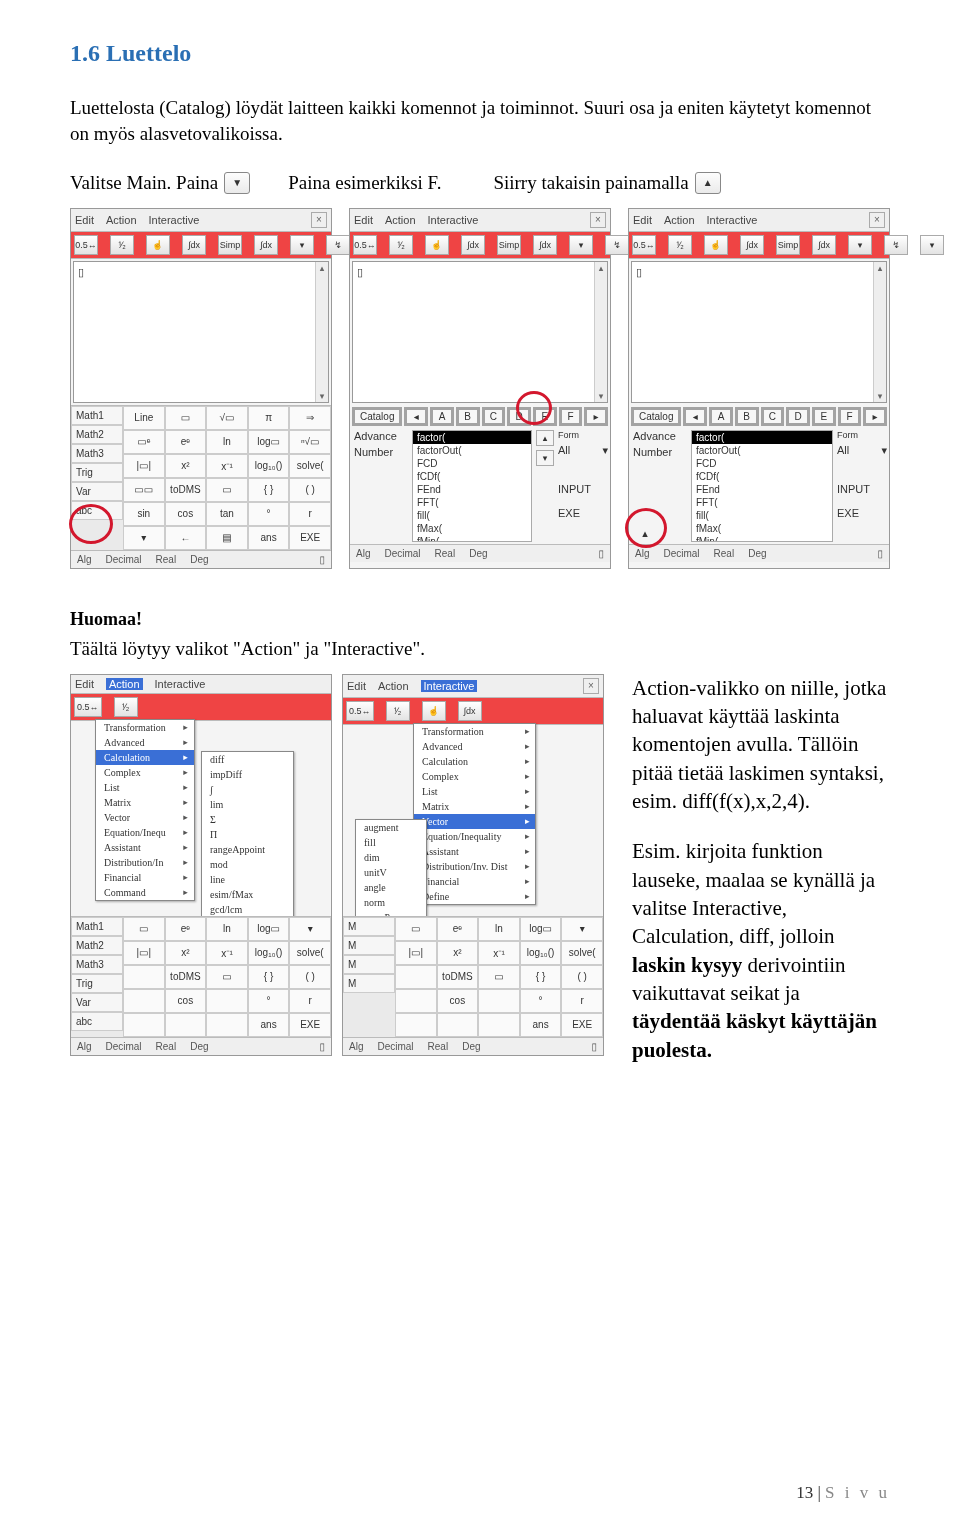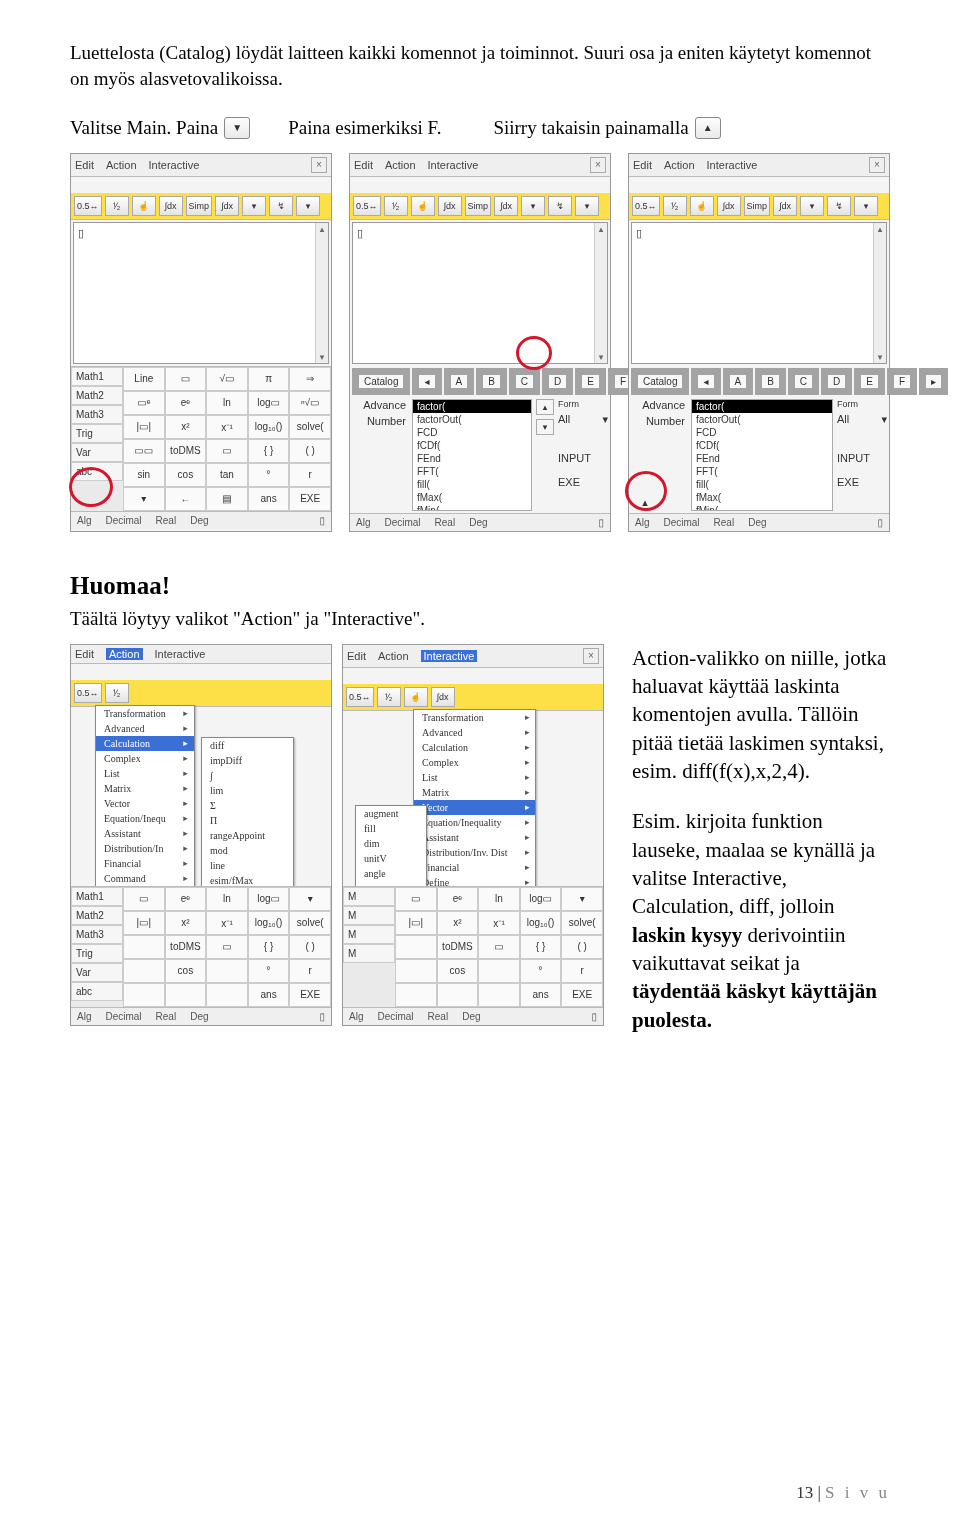--- a/index.html
+++ b/index.html
@@ -77,25 +77,24 @@
     margin-left: auto;
     width: 14px;
     height: 14px;
     border: 1px solid #aaa;
     display:flex;align-items:center;justify-content:center;
     font-size:10px;color:#666;
   }
   .calc .toolbar {
     display: flex;
     align-items: center;
-    gap: 3px;
+    gap: 12px;
     padding: 3px 3px;
-    background: #fde047;
+    background: #ef4444;
     border-bottom: 1px solid #bbb;
-    margin-top: 16px;
   }
   .calc .toolbar .tbtn {
     min-width: 18px;
     height: 18px;
     border: 1px solid #aaa;
     background: linear-gradient(#fff,#e3e3e3);
     display:flex;align-items:center;justify-content:center;
     font-size:9px;
     padding:0 2px;
   }
@@ -135,25 +134,25 @@
     border:1px solid #ccc;background:#fafafa;height:22px;
     display:flex;align-items:center;justify-content:center;font-size:10px;
   }
   .calc .status {
     display:flex;gap:14px;padding:3px 6px;border-top:1px solid #bbb;
     background:#efefef;font-size:10px;color:#555;
   }
   .calc .status .sp{margin-left:auto;}
   
   .calc .cat-row{display:flex;align-items:center;gap:2px;padding:2px;}
-  .calc .cat-row .cbtn{border:7px solid #a3a3a3;background:#f7f7f7;padding:1px 5px;font-size:10px;}
+  .calc .cat-row .cbtn{border:3px solid #a3a3a3;background:#f7f7f7;padding:1px 5px;font-size:10px;}
   .calc .cat-row .nav{width:16px;text-align:center;}
   .calc .cat-body{display:flex;}
   .calc .cat-left{display:flex;flex-direction:column;}
-  .calc .cat-left .cbtn{width:52px;text-align:right;padding:2px 4px;}
+  .calc .cat-left .cbtn{width:52px;text-align:left;padding:2px 4px;}
   .calc .cat-list{flex:1;border:1px solid #aaa;background:#fff;margin:2px;max-height:110px;overflow:hidden;}
   .calc .cat-list .li{padding:1px 4px;font-size:10px;color:#333;}
   .calc .cat-list .li.sel{background:#000000;color:#fff;}
   .calc .cat-right{display:flex;flex-direction:column;gap:4px;padding:2px;}
   .calc .cat-right .cbtn{width:50px;justify-content:center;}
   .calc .cat-right .sel{display:flex;align-items:center;gap:2px;}
   .calc .pg{display:flex;flex-direction:column;align-items:center;gap:4px;padding:2px;}
   .calc .pg .ar{width:16px;height:14px;border:1px solid #aaa;background:#f5f5f5;display:flex;align-items:center;justify-content:center;font-size:9px;}
   .red-circle {
     position:absolute;border:3px solid #d3172d;border-radius:50%;
@@ -162,32 +161,33 @@
   
   .menu-open{position:relative;}
   .dd {
     position:absolute;background:#fff;border:1px solid #888;font-size:10px;
     box-shadow:1px 1px 2px rgba(0,0,0,.3);
   }
   .dd .ditem{padding:2px 28px 2px 8px;white-space:nowrap;position:relative;font-family:Liberation Serif, serif;}
   .dd .ditem .arr{position:absolute;right:6px;top:2px;font-size:9px;color:#555;}
   .dd .ditem.sel{background:#3a6fd6;color:#fff;}
   .dd .ditem.sel .arr{color:#fff;}
-  .note-h{font-weight:bold;font-size:25px;margin:10px 0 6px 0;}
+  .note-h{font-weight:bold;font-size:18px;margin:10px 0 6px 0;}
   .col2{display:flex;gap:28px;align-items:flex-start;}
   .col2 .rtxt{flex:1;font-size:21px;line-height:1.35;}
   .col2 .rtxt p{margin:0 0 22px 0;}
   .footer{position:absolute;bottom:26px;right:70px;font-size:17px;color:#333;}
   .footer .pg{color:#888;letter-spacing:3px;}
   .calc .menubar .mitem.hl{background:#3a6fd6;color:#fff;padding:0 3px;}
 </style>
 </head>
 <body>
 
 <div class="page">
+  <div class="heading">1.6 Luettelo</div>
   <div class="para">Luettelosta (Catalog) löydät laitteen kaikki komennot ja toiminnot. Suuri osa ja eniten käytetyt komennot on myös alasvetovalikoissa.</div>
 
   <div class="inline-line">
     <span>Valitse Main.  Paina</span>
     <span class="tiny-btn">▼</span>
     <span style="width:26px"></span>
     <span>Paina esimerkiksi F.</span>
     <span style="width:40px"></span>
     <span>Siirry takaisin painamalla</span>
     <span class="tiny-btn">▲</span>

